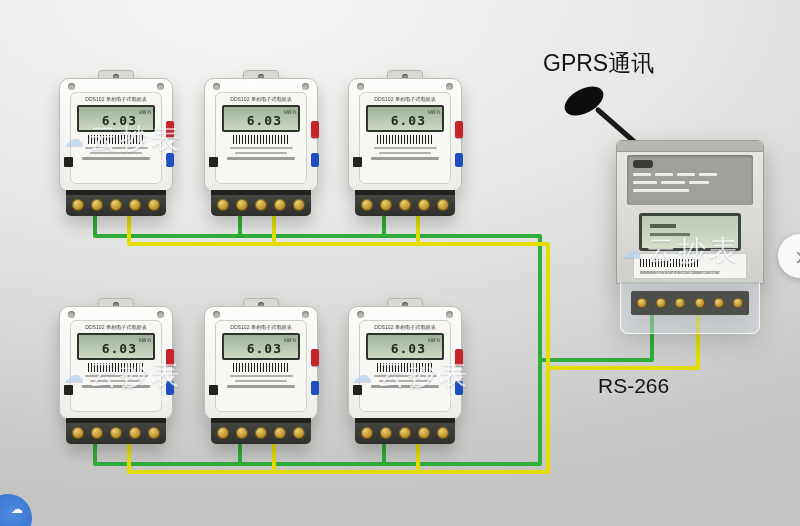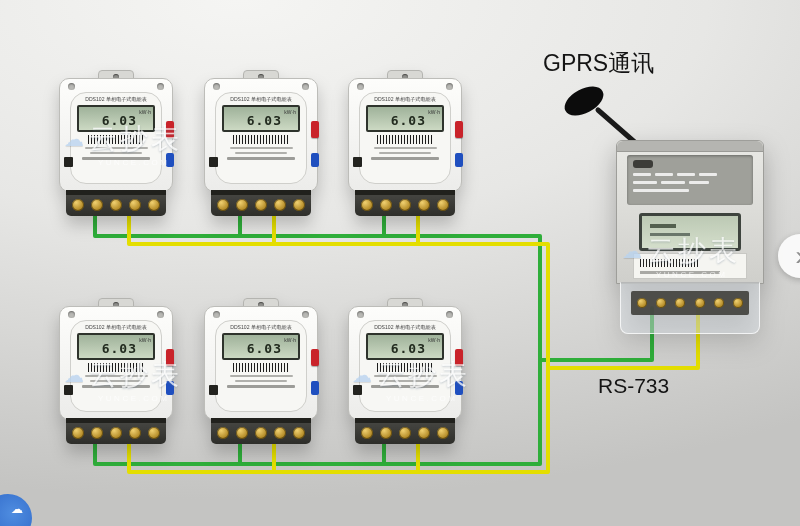--- a/index.html
+++ b/index.html
@@ -16,21 +16,21 @@
   .m-hanger{position:absolute;top:0;left:50%;transform:translateX(-50%);width:34px;height:12px;
     background:#d8d8d4;border:1px solid #b4b4b0;border-radius:4px 4px 0 0;}
   .m-hanger::after{content:"";position:absolute;left:50%;top:3px;transform:translateX(-50%);
     width:6px;height:6px;border-radius:50%;background:#8f8f8b;box-shadow:inset 0 1px 1px rgba(0,0,0,.5);}
   .m-body{position:absolute;top:8px;left:0;width:112px;height:112px;
     background:linear-gradient(180deg,#fdfdfb,#ececea);border:1px solid #bdbdb9;border-radius:10px;}
   .m-screw{position:absolute;top:4px;width:7px;height:7px;border-radius:50%;background:#b9b9b5;
     box-shadow:inset 0 1px 2px rgba(0,0,0,.45);}
   .m-screw.l{left:8px;}.m-screw.r{right:8px;}
   .m-face{position:absolute;top:13px;left:10px;right:10px;bottom:7px;background:#f7f7f4;
-    border:1px solid #cfcfcb;border-radius:16px;overflow:hidden;}
+    border:1px solid #cfcfcb;border-radius:6px;overflow:hidden;}
   .m-model{margin-top:3px;font-size:6px;line-height:7px;color:#444;text-align:center;
     white-space:nowrap;transform:scale(.85);}
   .m-lcd{position:relative;margin:2px auto 0;width:74px;height:23px;
     background:linear-gradient(180deg,#9fb29a,#ccd9c3);border:2px solid #2e332c;border-radius:2px;}
   .m-val{position:absolute;right:16px;bottom:2px;font-family:"DejaVu Sans Mono",monospace;
     font-weight:bold;font-size:13px;color:#222b1f;letter-spacing:1px;}
   .m-unit{position:absolute;right:2px;top:2px;font-size:5px;color:#333;}
   .m-barcode{margin:3px auto 0;width:56px;height:9px;
     background:repeating-linear-gradient(90deg,#1c1c1c 0 1px,#f4f4f0 1px 3px);}
   .m-dash{margin:3px auto 0;height:2px;background:#b0b0ac;border-radius:1px;}
@@ -339,21 +339,21 @@
         <span class="t-screw"></span>
         <span class="t-screw"></span>
         <span class="t-screw"></span>
         <span class="t-screw"></span>
         <span class="t-screw"></span>
       </div>
     </div>
   </div>
 
   <div class="lbl lbl-gprs">GPRS通讯</div>
-  <div class="lbl lbl-rs">RS-733</div>
+  <div class="lbl lbl-rs">RS-266</div>
 
   <div class="wm" style="left:64px;top:120px">
     <div class="wm-top">
         <span class="wm-cloud">☁</span>
       <span class="wm-text">云抄表</span>
       </div>
     <span class="wm-sub">YUNCE.COM</span>
   </div>
   <div class="wm" style="left:64px;top:356px">
     <div class="wm-top">

